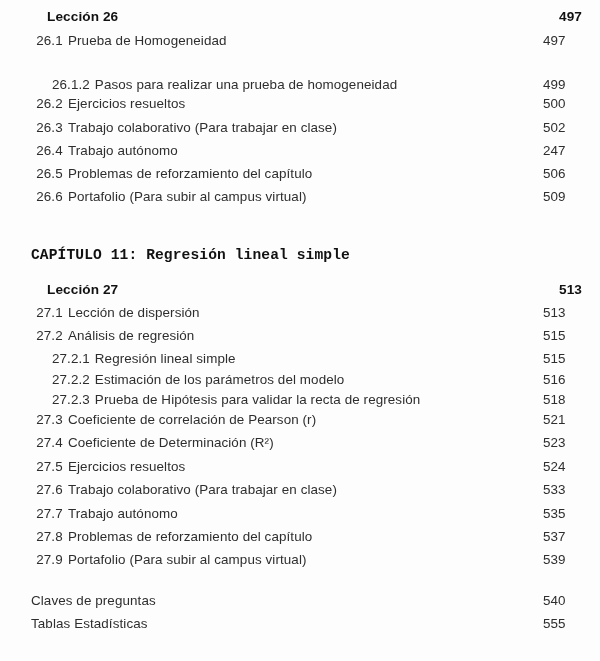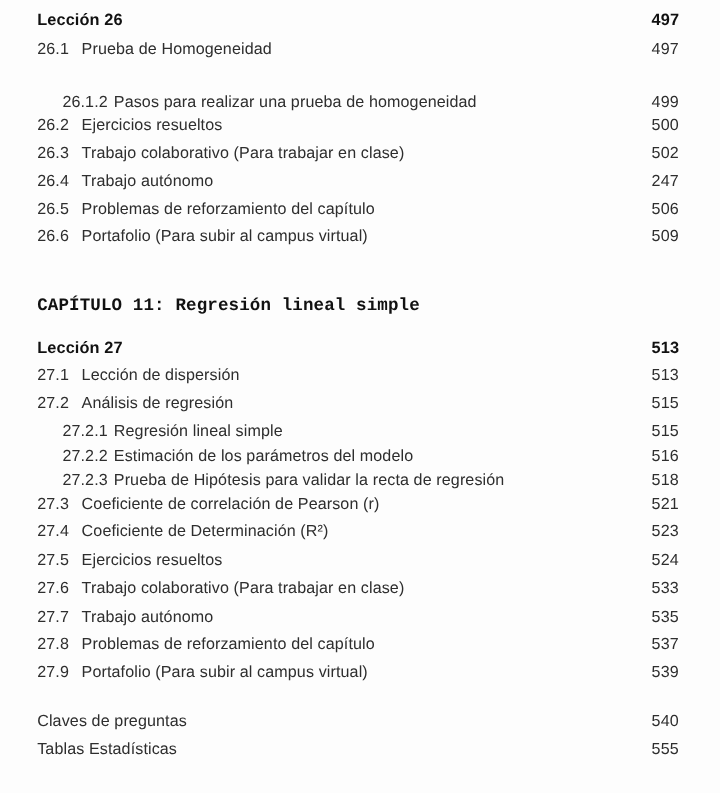--- a/index.html
+++ b/index.html
@@ -31,20 +31,21 @@
       align-items: baseline;
       font-size: 13.4px;
       line-height: 16px;
       color: #2e2e2e;
       letter-spacing: 0.1px;
     }
     .row .num {
       display: inline-block;
       width: 37px;
       flex: none;
+      text-align: center;
     }
     .row.sub .num {
       width: auto;
       margin-right: 5px;
     }
     .row.sub {
       left: 52px;
       width: 521px;
     }
     .row .label {
@@ -53,20 +54,21 @@
     }
     .row .page-num {
       flex: none;
       text-align: left;
       min-width: 30px;
     }
     .row.lesson {
       font-weight: bold;
       color: #111111;
       font-size: 13.6px;
+      margin-left: 16px;
     }
     .row.lesson .page-num {
       font-weight: bold;
       color: #111111;
     }
     .chapter {
       position: absolute;
       left: 31px;
       top: 247px;
       font-size: 14.6px;

